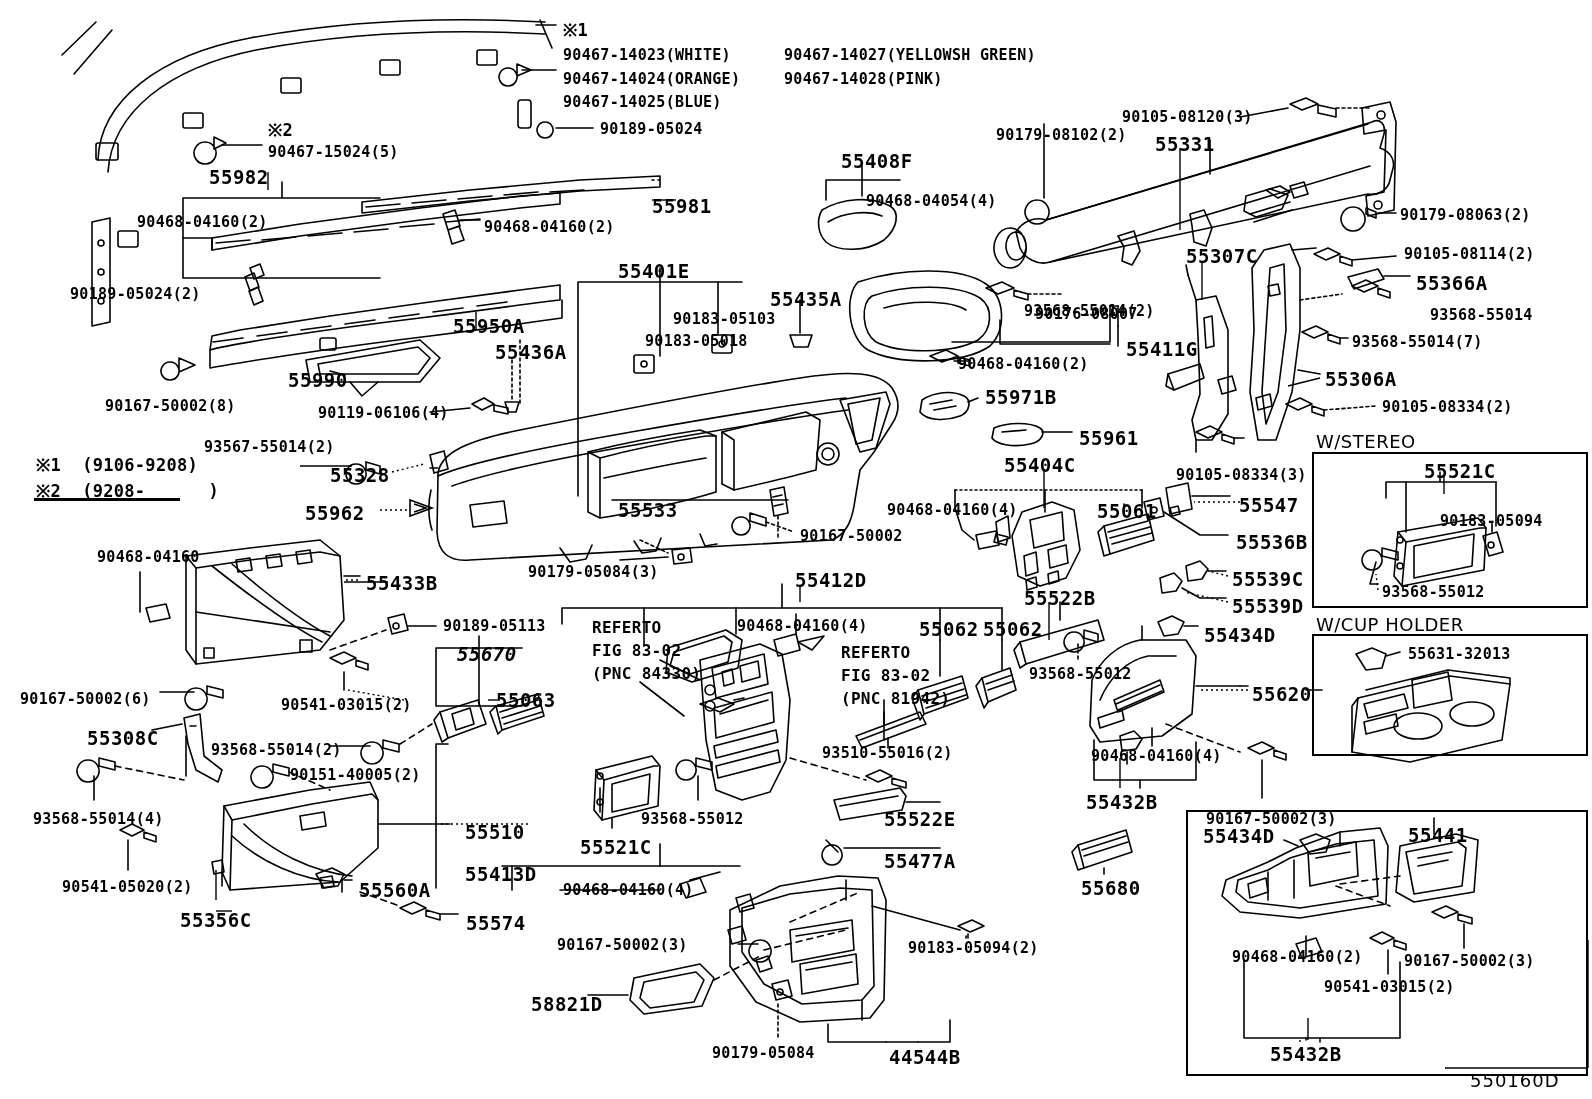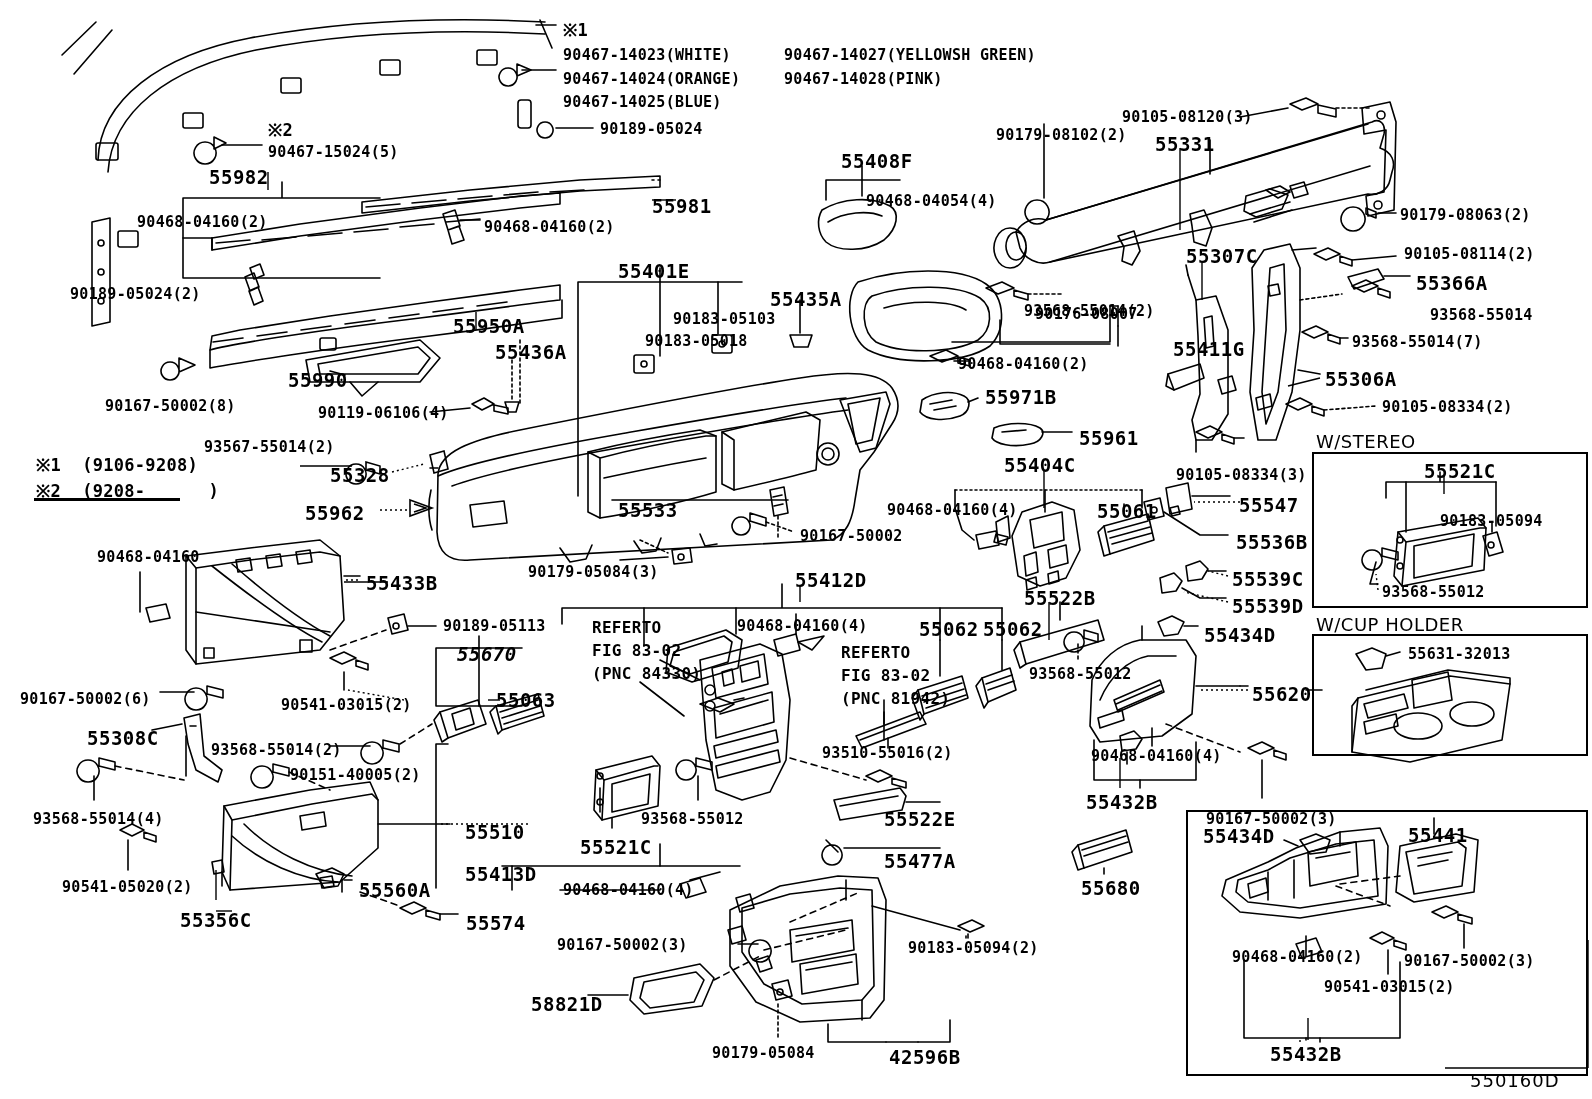--- a/index.html
+++ b/index.html
@@ -599,21 +599,21 @@
       <div class="lbl hw" style="left: 1122px; top: 110px;">90105-08120(3)</div>
       <div class="lbl pn" style="left: 1155px; top: 135px;">55331</div>
       <div class="lbl hw" style="left: 1400px; top: 208px;">90179-08063(2)</div>
       <div class="lbl hw" style="left: 1404px; top: 247px;">90105-08114(2)</div>
       <div class="lbl pn" style="left: 1416px; top: 274px;">55366A</div>
       <div class="lbl hw" style="left: 1430px; top: 308px;">93568-55014</div>
       <div class="lbl hw" style="left: 1352px; top: 335px;">93568-55014(7)</div>
       <div class="lbl pn" style="left: 1186px; top: 247px;">55307C</div>
       <div class="lbl hw" style="left: 1035px; top: 307px;">90176-08007</div>
       <div class="lbl hw" style="left: 1024px; top: 304px;">93568-55014(2)</div>
-      <div class="lbl pn" style="left: 1173px; top: 340px;">55411G</div>
+      <div class="lbl pn" style="left: 1126px; top: 340px;">55411G</div>
       <div class="lbl hw" style="left: 958px; top: 357px;">90468-04160(2)</div>
       <div class="lbl pn" style="left: 1325px; top: 370px;">55306A</div>
       <div class="lbl hw" style="left: 1382px; top: 400px; text-align: right;">90105-08334(2)</div>
       <div class="lbl pn" style="left: 985px; top: 388px;">55971B</div>
       <div class="lbl pn" style="left: 1079px; top: 429px;">55961</div>
       <div class="lbl pn" style="left: 1004px; top: 456px;">55404C</div>
       <div class="lbl hw" style="left: 1176px; top: 468px;">90105-08334(3)</div>
       <div class="lbl pn" style="left: 1097px; top: 502px;">55061</div>
       <div class="lbl pn" style="left: 1239px; top: 496px;">55547</div>
       <div class="lbl pn" style="left: 1236px; top: 533px;">55536B</div>
@@ -657,21 +657,21 @@
       <div class="lbl hw" style="left: 822px; top: 746px;">93510-55016(2)</div>
       <div class="lbl hw" style="left: 641px; top: 812px;">93568-55012</div>
       <div class="lbl pn" style="left: 580px; top: 838px;">55521C</div>
       <div class="lbl pn" style="left: 884px; top: 810px;">55522E</div>
       <div class="lbl pn" style="left: 884px; top: 852px;">55477A</div>
       <div class="lbl hw" style="left: 563px; top: 883px;">90468-04160(4)</div>
       <div class="lbl hw" style="left: 557px; top: 938px;">90167-50002(3)</div>
       <div class="lbl pn" style="left: 531px; top: 995px;">58821D</div>
       <div class="lbl hw" style="left: 712px; top: 1046px;">90179-05084</div>
       <div class="lbl hw" style="left: 908px; top: 941px;">90183-05094(2)</div>
-      <div class="lbl pn" style="left: 889px; top: 1048px;">42596B</div>
+      <div class="lbl pn" style="left: 889px; top: 1048px;">44544B</div>
       <div class="lbl boxttl" style="left: 1316px; top: 433px;">W/STEREO</div>
       <div class="lbl pn" style="left: 1424px; top: 462px;">55521C</div>
       <div class="lbl hw" style="left: 1440px; top: 514px;">90183-05094</div>
       <div class="lbl hw" style="left: 1382px; top: 585px;">93568-55012</div>
       <div class="lbl boxttl" style="left: 1316px; top: 616px;">W/CUP HOLDER</div>
       <div class="lbl hw" style="left: 1408px; top: 647px;">55631-32013</div>
       <div class="lbl pn" style="left: 1203px; top: 827px;">55434D</div>
       <div class="lbl pn" style="left: 1408px; top: 826px;">55441</div>
       <div class="lbl hw" style="left: 1232px; top: 950px;">90468-04160(2)</div>
       <div class="lbl hw" style="left: 1404px; top: 954px;">90167-50002(3)</div>

